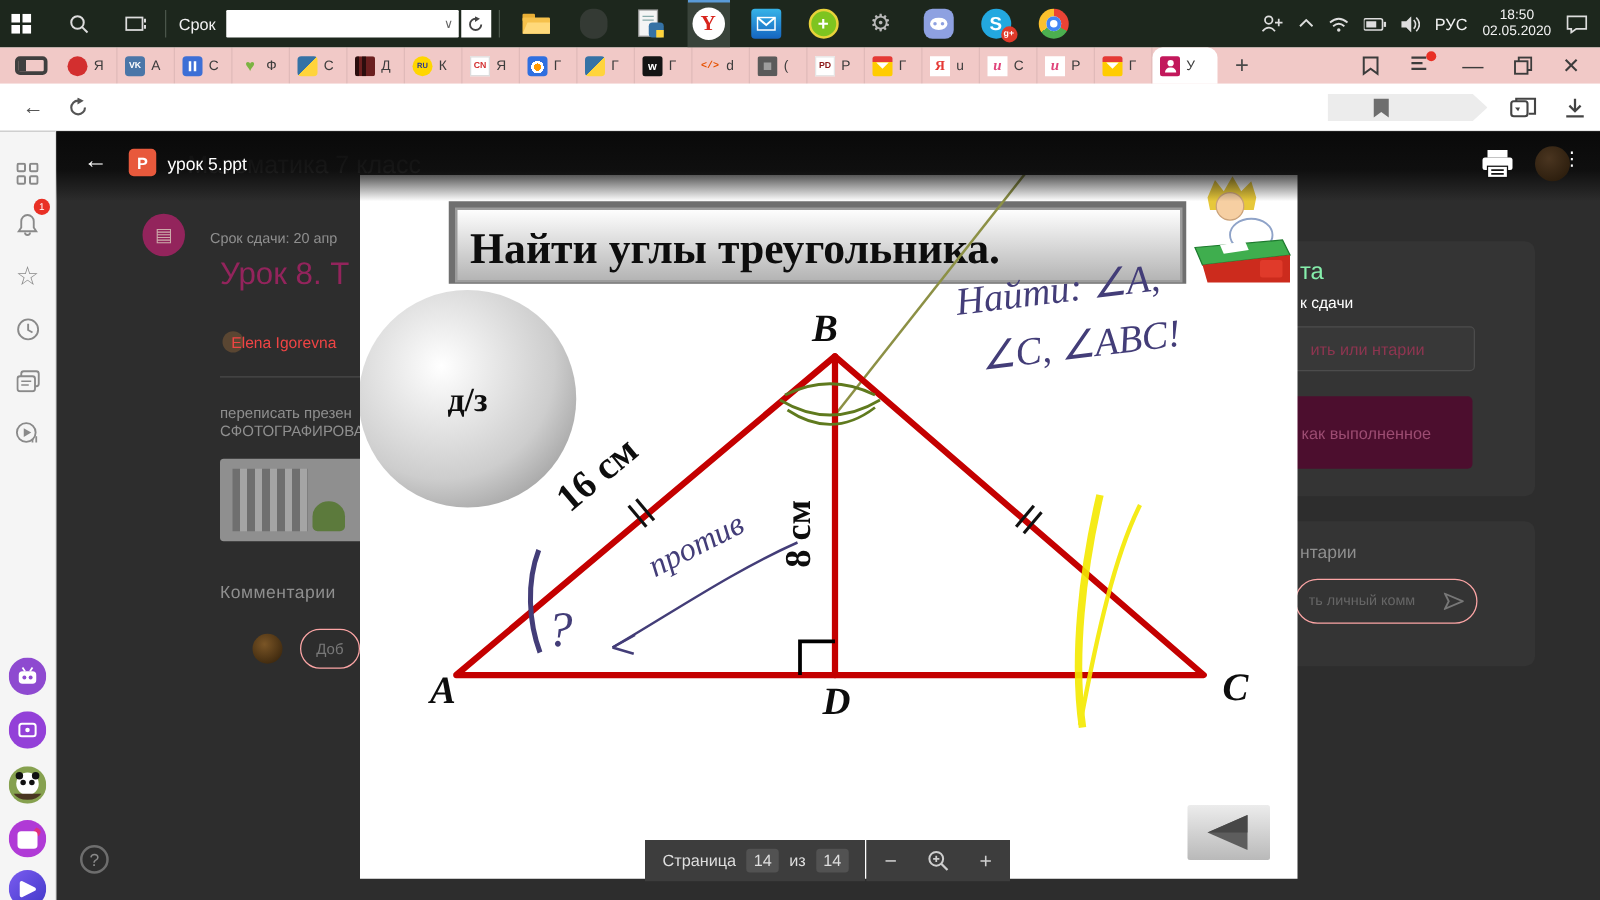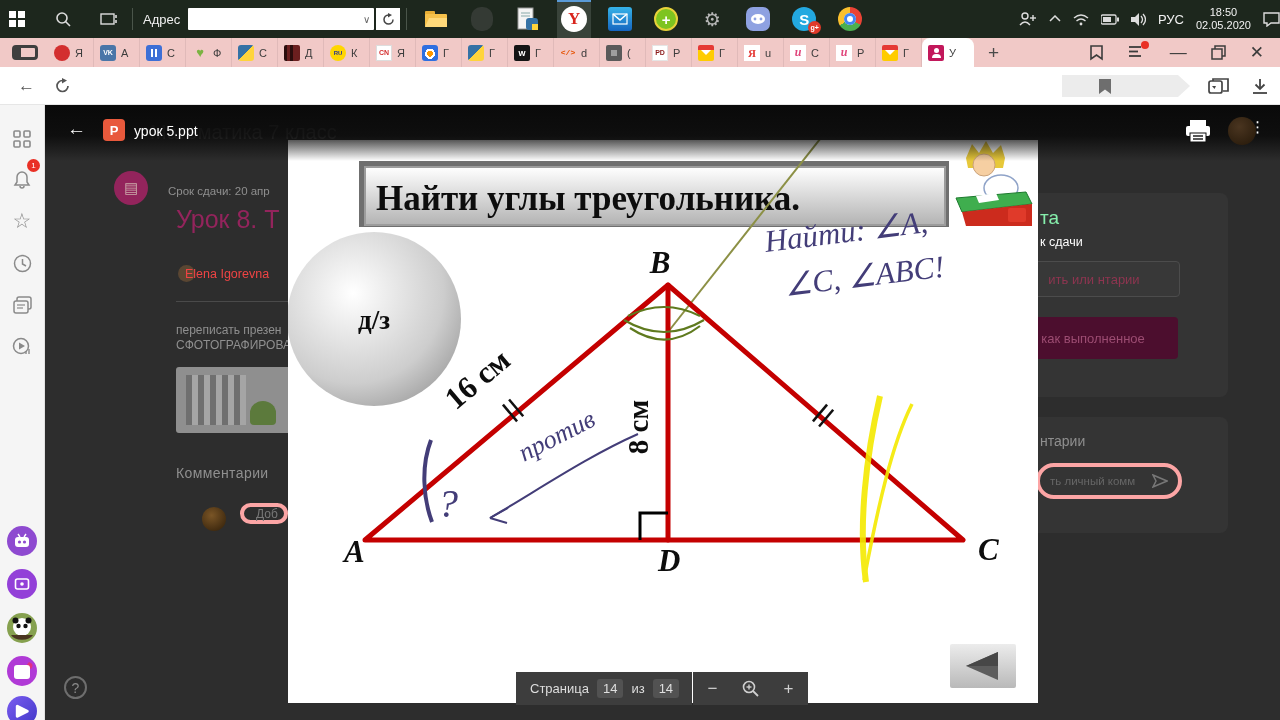--- a/index.html
+++ b/index.html
@@ -9,21 +9,21 @@
   
   .taskbar{position:absolute;left:0;top:0;width:1280px;height:38px;background:#1d271d;display:flex;align-items:center;color:#e8e8e8}
   .tb-btn{width:34px;height:38px;display:flex;align-items:center;justify-content:center}
   .tb-sep{width:1px;height:22px;background:#4a554a;margin:0 6px}
   .tb-label{font-size:13px;color:#f0f0f0;margin:0 8px 0 4px}
   .tb-input{width:186px;height:22px;background:#fff;border-radius:1px;display:flex;align-items:center;justify-content:flex-end;padding-right:4px}
   .tb-input .chev{color:#666;font-size:10px}
   .tb-refresh{width:24px;height:22px;background:#fff;margin-left:2px;display:flex;align-items:center;justify-content:center}
   .app-ic{width:34px;height:38px;display:flex;align-items:center;justify-content:center;margin:0 6px}
   .app-ic.active{background:#39433a;box-shadow:inset 0 2px 0 #5a9bd8}
-  .tb-right{margin-left:auto;display:flex;align-items:center;gap:12px;padding-right:0}
+  .tb-right{margin-left:auto;display:flex;align-items:center;gap:12px;padding-right:10px}
   .tb-clock{font-size:11px;text-align:center;line-height:13px;color:#f2f2f2}
   .lang{font-size:13px;color:#f2f2f2}
   .ya-circle{width:26px;height:26px;border-radius:50%;background:#fff;display:flex;align-items:center;justify-content:center;font-family:"Liberation Serif",serif;font-weight:bold;color:#d8241c;font-size:17px}
   .chrome{width:24px;height:24px;border-radius:50%;background:conic-gradient(#ea4335 0 33%,#4caf50 33% 66%,#fbc02d 66% 100%);position:relative}
   .chrome::after{content:"";position:absolute;left:6px;top:6px;width:12px;height:12px;border-radius:50%;background:#fff;box-shadow:inset 0 0 0 3px #4285f4}
   .skype{width:24px;height:24px;border-radius:50%;background:#23a8e0;color:#fff;font-weight:bold;font-size:15px;display:flex;align-items:center;justify-content:center;position:relative}
   .skype::after{content:"g+";position:absolute;right:-5px;bottom:-3px;width:13px;height:13px;border-radius:50%;background:#e03a2a;font-size:7px;display:flex;align-items:center;justify-content:center}
   .discord{width:24px;height:24px;border-radius:7px;background:#8ea1e1;display:flex;align-items:center;justify-content:center}
   .shield360{width:24px;height:24px;border-radius:50%;background:#7ec420;border:2px solid #e8d23a;color:#fff;font-weight:bold;font-size:15px;display:flex;align-items:center;justify-content:center}
   .mailw10{width:24px;height:24px;background:linear-gradient(180deg,#36b3e8,#1565c0);border-radius:3px;display:flex;align-items:center;justify-content:center}
@@ -72,21 +72,21 @@
   .main{position:absolute;left:0;top:105px;width:1280px;height:615px;background:#2d2d2d}
 
   
   .sidebar{position:absolute;left:0;top:0;width:45px;height:615px;background:#f5f5f5;border-right:1px solid #e2e2e2;z-index:7}
   .sb-item{position:absolute;left:6px;width:32px;height:32px;display:flex;align-items:center;justify-content:center}
   .badge{position:absolute;right:-2px;top:-4px;width:13px;height:13px;border-radius:50%;background:#e93025;color:#fff;font-size:8px;display:flex;align-items:center;justify-content:center}
 
   
   .cl-text{position:absolute;color:#8f8f8f}
   .cl-card{position:absolute;background:#343434;border-radius:8px}
-  .pill{border:4px solid #fca5a5;border-radius:18px;color:#787878;display:flex;align-items:center}
+  .pill{border:1px solid #fca5a5;border-radius:18px;color:#787878;display:flex;align-items:center}
 
   
   .slide{position:absolute;left:288px;top:35px;width:750px;height:563px;background:#fff;z-index:4}
 
   
   .vhead{position:absolute;left:45px;top:0;width:1235px;height:56px;z-index:8;background:linear-gradient(180deg,rgba(8,8,8,.96) 0%,rgba(8,8,8,.82) 55%,rgba(8,8,8,0) 100%)}
   .ppt-badge{position:absolute;left:58px;top:14px;width:22px;height:22px;border-radius:4px;background:#e8593c;color:#fff;font-weight:bold;font-size:13px;display:flex;align-items:center;justify-content:center}
   .vfile{position:absolute;left:89px;top:18px;color:#fff;font-size:14px}
   .vback{position:absolute;left:22px;top:13px;color:#fff;font-size:19px}
   .avatar-h{position:absolute;left:1183px;top:12px;width:28px;height:28px;border-radius:50%;background:radial-gradient(circle at 40% 35%,#4a3520,#241708)}
@@ -122,21 +122,21 @@
       </svg>
   </div>
   <div class="tb-btn" style="margin-left:12px">
     <svg width="18" height="16">
         <rect x="1" y="3" width="13" height="10" fill="none" stroke="#ddd" stroke-width="1.4"></rect>
         <line x1="16" y1="4" x2="16" y2="7" stroke="#ddd" stroke-width="1.6"></line>
         <line x1="16" y1="9" x2="16" y2="12" stroke="#ddd" stroke-width="1.6"></line>
       </svg>
   </div>
   <div class="tb-sep"></div>
-  <span class="tb-label">Адрес</span>
+  <span class="tb-label">Срок</span>
   <div class="tb-input">
       <span class="chev">∨</span>
     </div>
   <div class="tb-refresh">
     <svg width="13" height="13">
         <path d="M11,6.5 A4.5,4.5 0 1 1 6.5,2" fill="none" stroke="#444" stroke-width="1.5"></path>
         <polygon points="6,0 10,2 6,4.5" fill="#444"></polygon>
       </svg>
   </div>
   <div class="tb-sep"></div>
@@ -366,31 +366,31 @@
     <span class="cl-text" style="left:185px;top:162px;font-size:12.5px;color:#ef4444">Elena Igorevna</span>
     <div class="abs" style="left:176px;top:196px;width:112px;height:1px;background:#4a4a4a"></div>
     <span class="cl-text" style="left:176px;top:218px;font-size:12px">переписать презен</span>
     <span class="cl-text" style="left:176px;top:233px;font-size:12px">СФОТОГРАФИРОВА</span>
     <div class="abs" style="left:176px;top:262px;width:112px;height:66px;background:#8f8f8f;border-radius:3px 0 0 3px;overflow:hidden">
       <div class="abs" style="left:10px;top:8px;width:60px;height:50px;background:repeating-linear-gradient(90deg,#6f6f6f 0 6px,#a5a5a5 6px 12px)"></div>
       <div class="abs" style="left:74px;top:34px;width:26px;height:24px;border-radius:50% 50% 4px 4px;background:#5c7a3c"></div>
     </div>
     <span class="cl-text" style="left:176px;top:360px;font-size:14px;letter-spacing:.4px">Комментарии</span>
     <div class="abs" style="left:202px;top:402px;width:24px;height:24px;border-radius:50%;background:radial-gradient(circle at 40% 35%,#7a5526,#2e1d08)"></div>
-    <div class="pill abs" style="left:240px;top:398px;width:48px;height:21px;padding-left:12px;font-size:12px">
+    <div class="pill abs" style="left:240px;top:398px;width:48px;height:32px;padding-left:12px;font-size:12px">
         <span>Доб</span>
       </div>
 
     <div class="cl-card" style="left:1028px;top:88px;width:200px;height:204px"></div>
     <span class="cl-text" style="left:1040px;top:102px;font-size:19px;color:#86efac">та</span>
     <span class="cl-text" style="left:1040px;top:130px;font-size:12.5px;color:#ffffff">к сдачи</span>
     <div class="abs" style="left:1008px;top:156px;width:172px;height:36px;border:1px solid #4c4c4c;border-radius:4px;background:#383838;display:flex;align-items:center;justify-content:center;font-size:13px;color:#8e3550">
         <span>ить или нтарии</span>
       </div>
-    <div class="abs" style="left:1008px;top:212px;width:170px;height:42px;border-radius:4px;background:#4c0e2e;display:flex;align-items:center;justify-content:center;font-size:13px;color:#9c4c72">
+    <div class="abs" style="left:1008px;top:212px;width:170px;height:58px;border-radius:4px;background:#4c0e2e;display:flex;align-items:center;justify-content:center;font-size:13px;color:#9c4c72">
         <span>как выполненное</span>
       </div>
 
     <div class="cl-card" style="left:1028px;top:312px;width:200px;height:116px"></div>
     <span class="cl-text" style="left:1040px;top:328px;font-size:14px">нтарии</span>
     <div class="pill abs" style="left:1036px;top:358px;width:146px;height:36px;padding:0 10px;font-size:11.5px;justify-content:space-between">
       <span style="color:#666">ть личный комм</span>
       <svg width="16" height="14">
           <path d="M1,1 L15,7 L1,13 L4,7 z" fill="none" stroke="#777" stroke-width="1.5"></path>
         </svg>

